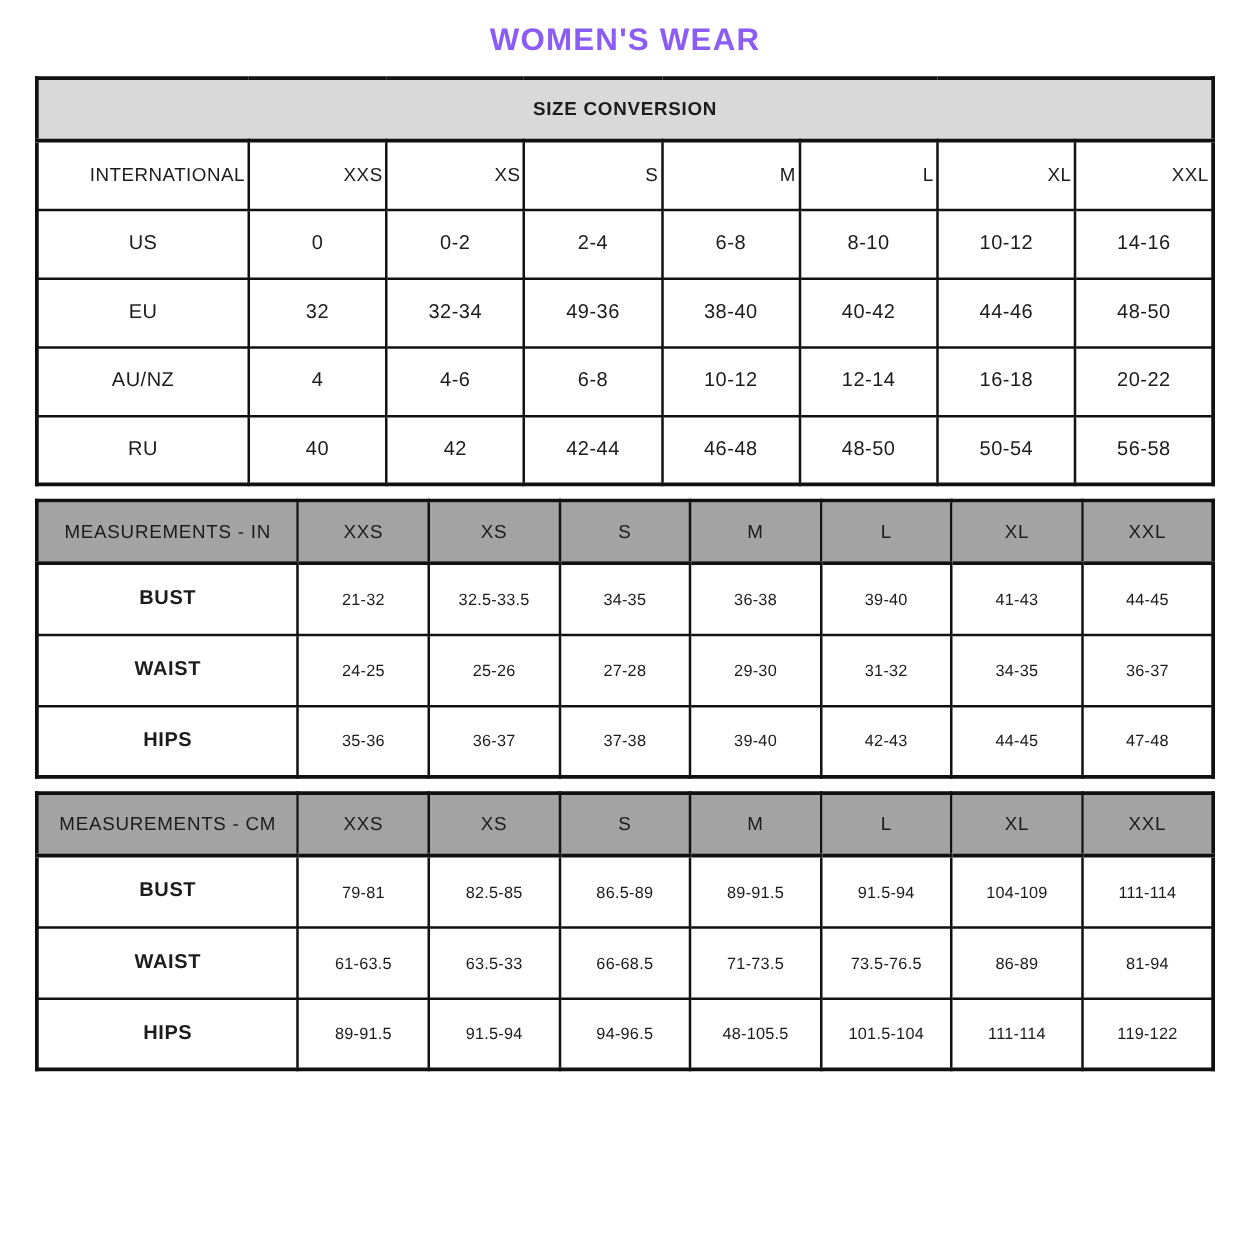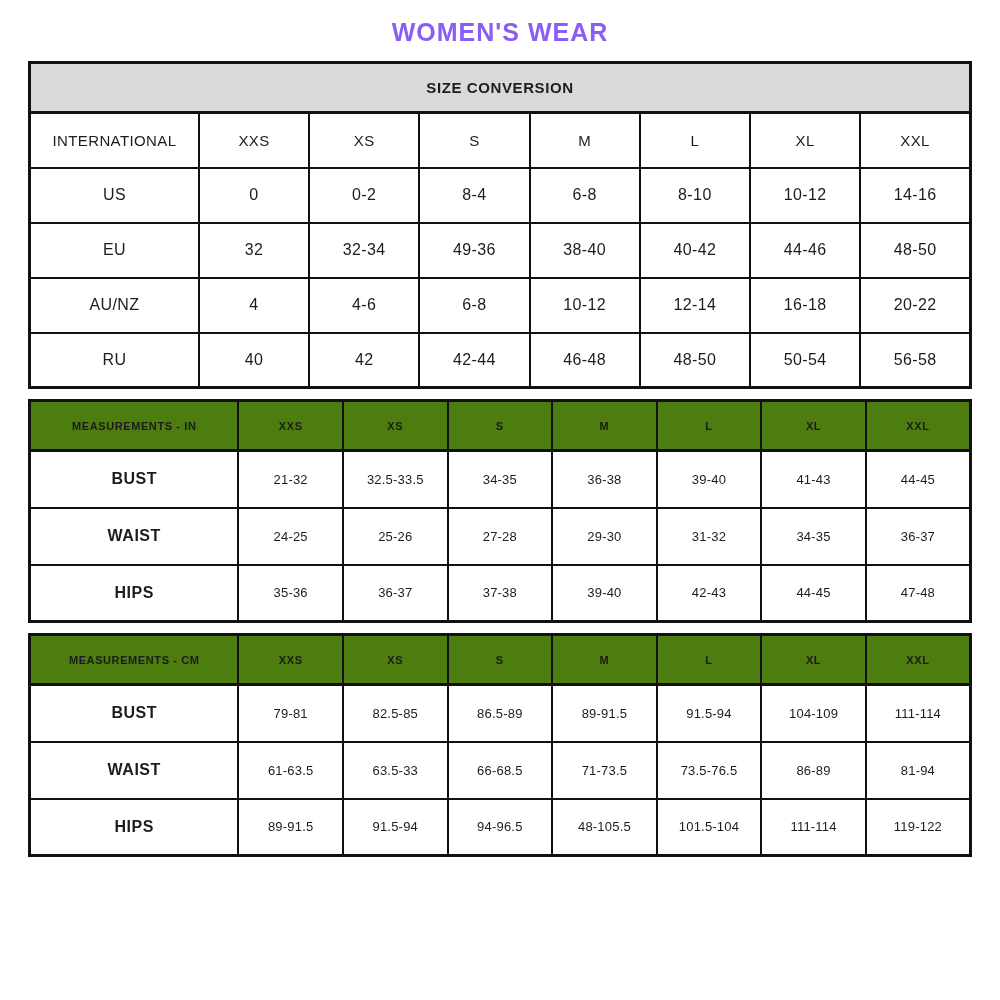--- a/index.html
+++ b/index.html
@@ -43,29 +43,29 @@
     font-weight: 700;
     letter-spacing: 0.6px;
     border-bottom: 3px solid #111111;
   }
   .conv td {
     height: 55px;
     font-size: 16px;
     font-weight: 400;
     letter-spacing: 0.4px;
   }
-  .conv .hdr-row td { font-size: 15px; }
+  .conv .hdr-row td { font-size: 15px; text-align: right; }
   
   .meas col.first { width: 22.2%; }
   .meas col.size  { width: 11.114%; }
   .meas th {
     height: 50px;
-    background: #4d7c0f;
-    font-size: 11px;
-    font-weight: 700;
+    background: #a3a3a3;
+    font-size: 15px;
+    font-weight: 400;
     letter-spacing: 0.6px;
     border-bottom: 3px solid #111111;
   }
   .meas td { height: 57px; }
   .meas td.lbl { font-size: 16px; letter-spacing: 0.5px; font-weight: 700; }
   .meas td.val { font-size: 13px; letter-spacing: 0.2px; font-weight: 400; }
 </style>
 </head>
 <body>
 
@@ -95,21 +95,21 @@
         <td>S</td>
         <td>M</td>
         <td>L</td>
         <td>XL</td>
         <td>XXL</td>
       </tr>
       <tr>
         <td>US</td>
         <td>0</td>
         <td>0-2</td>
-        <td>8-4</td>
+        <td>2-4</td>
         <td>6-8</td>
         <td>8-10</td>
         <td>10-12</td>
         <td>14-16</td>
       </tr>
       <tr>
         <td>EU</td>
         <td>32</td>
         <td>32-34</td>
         <td>49-36</td>

